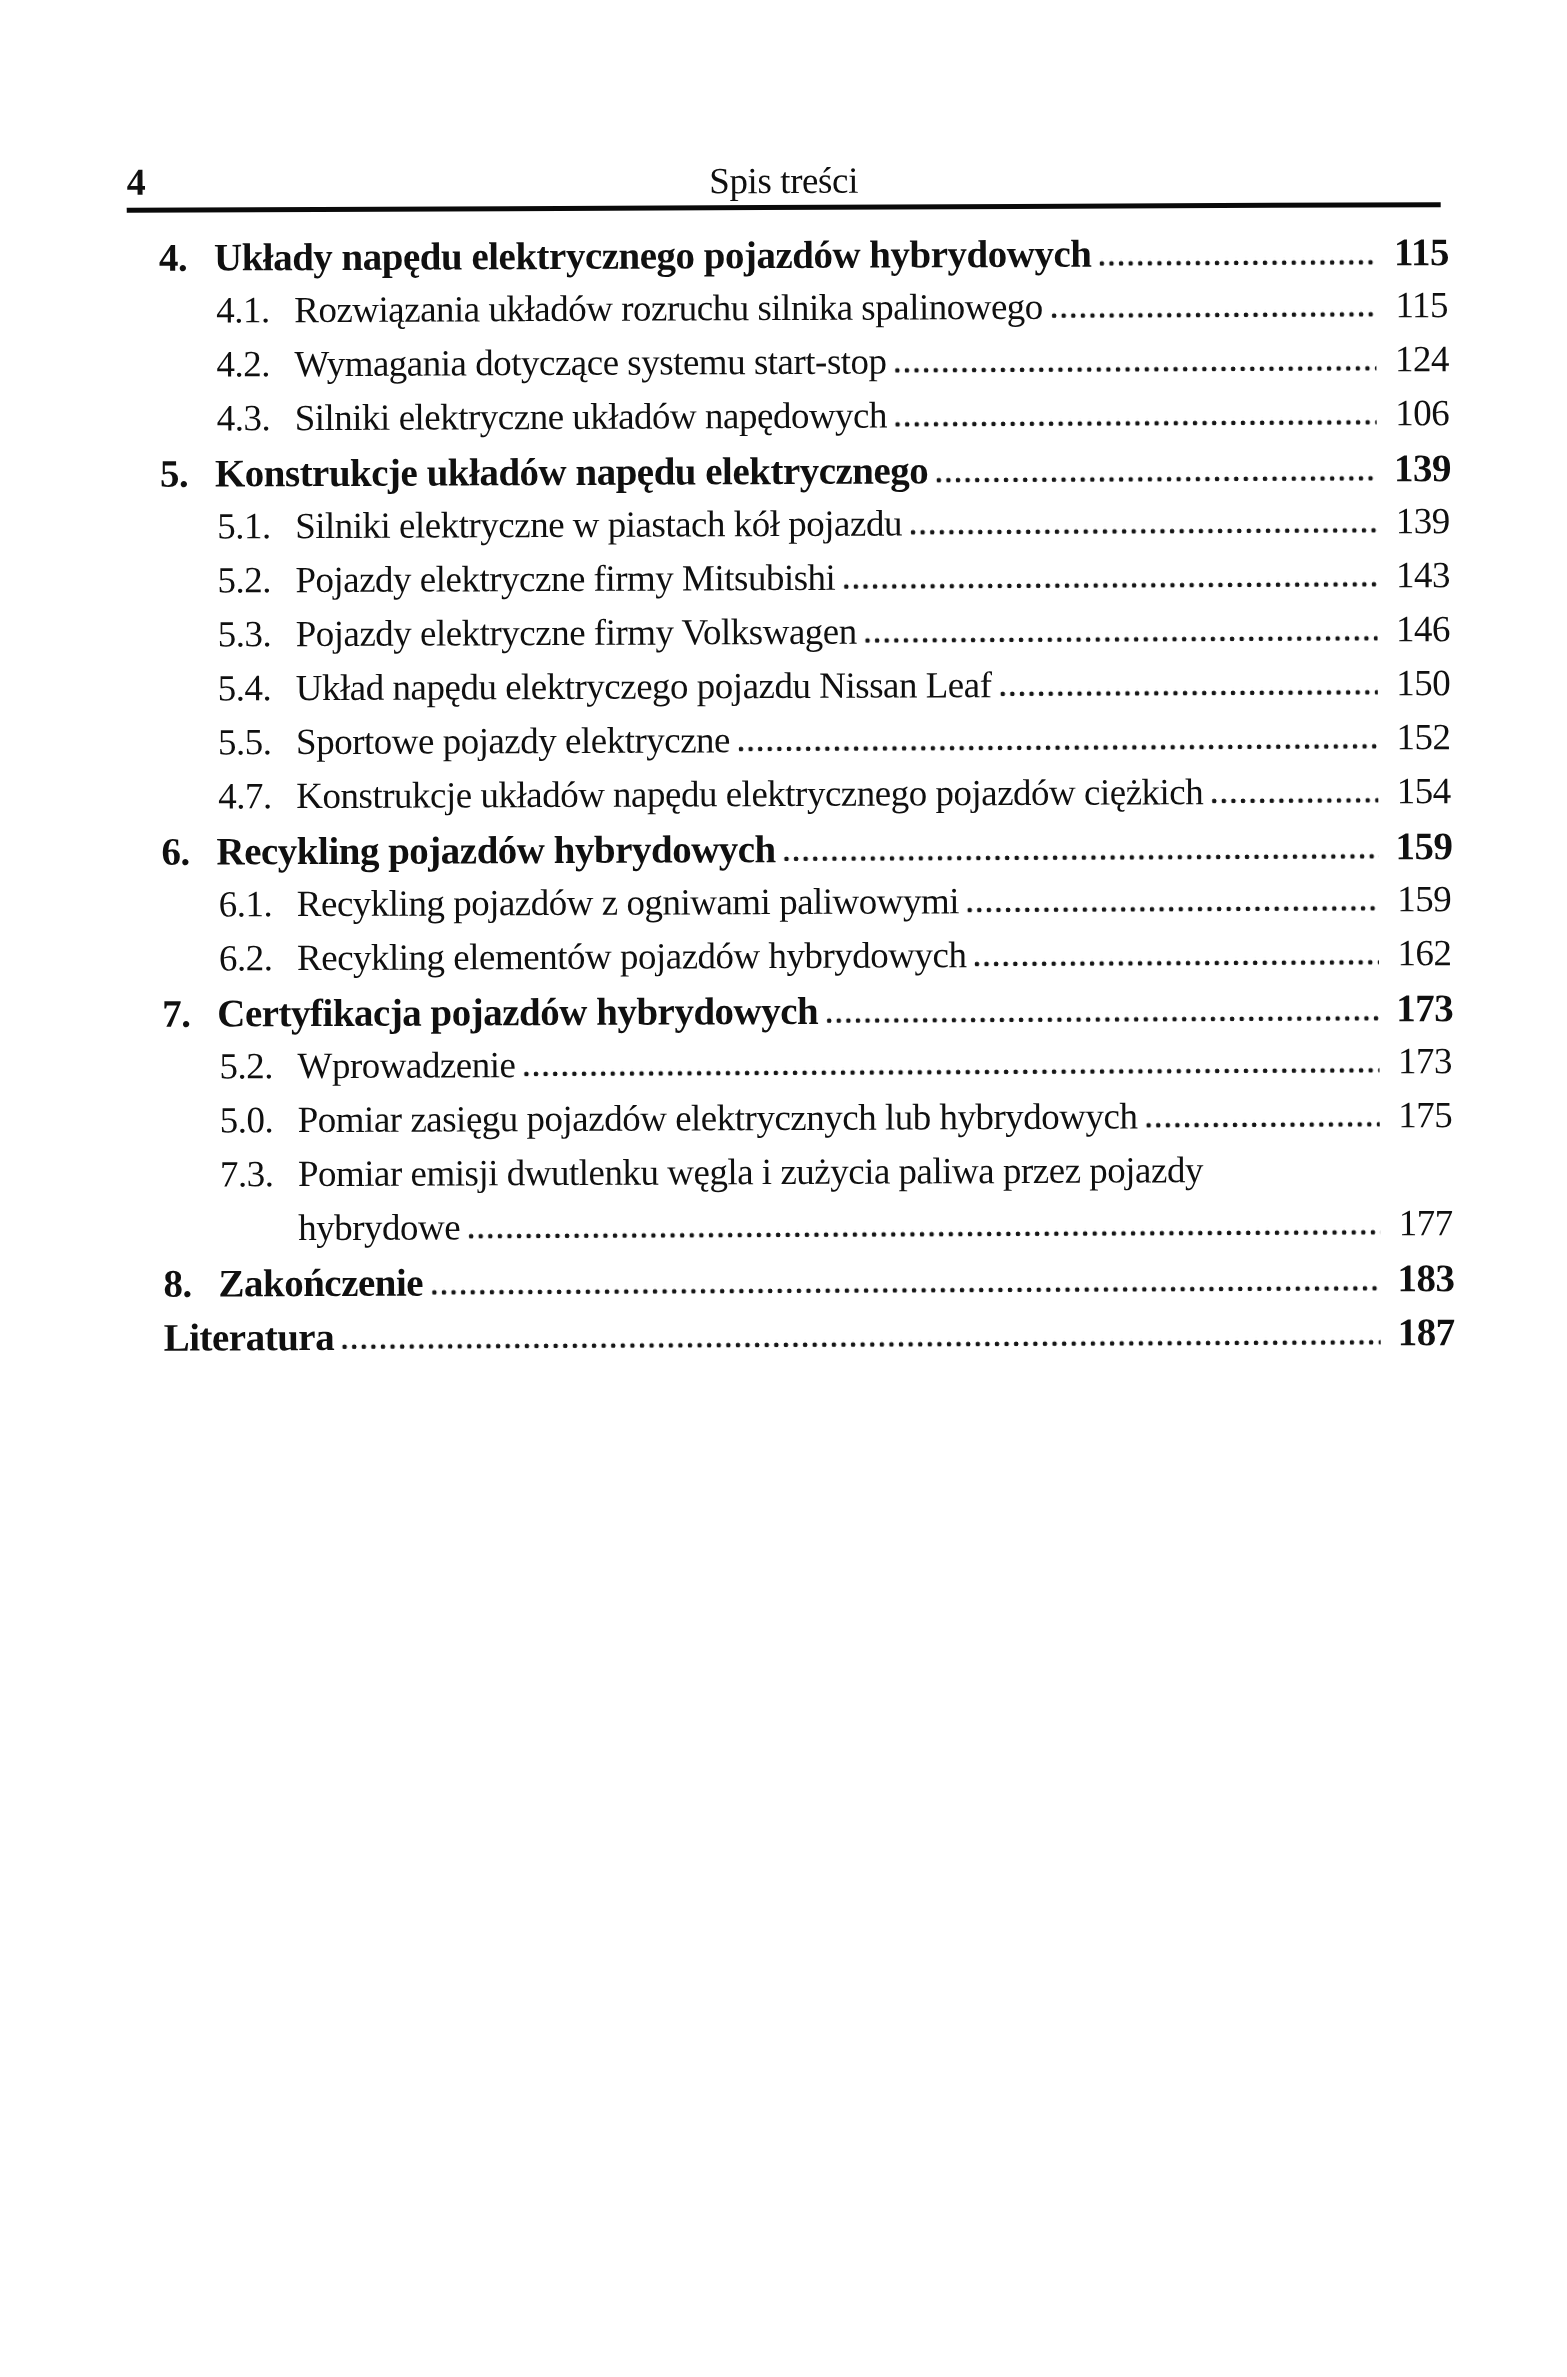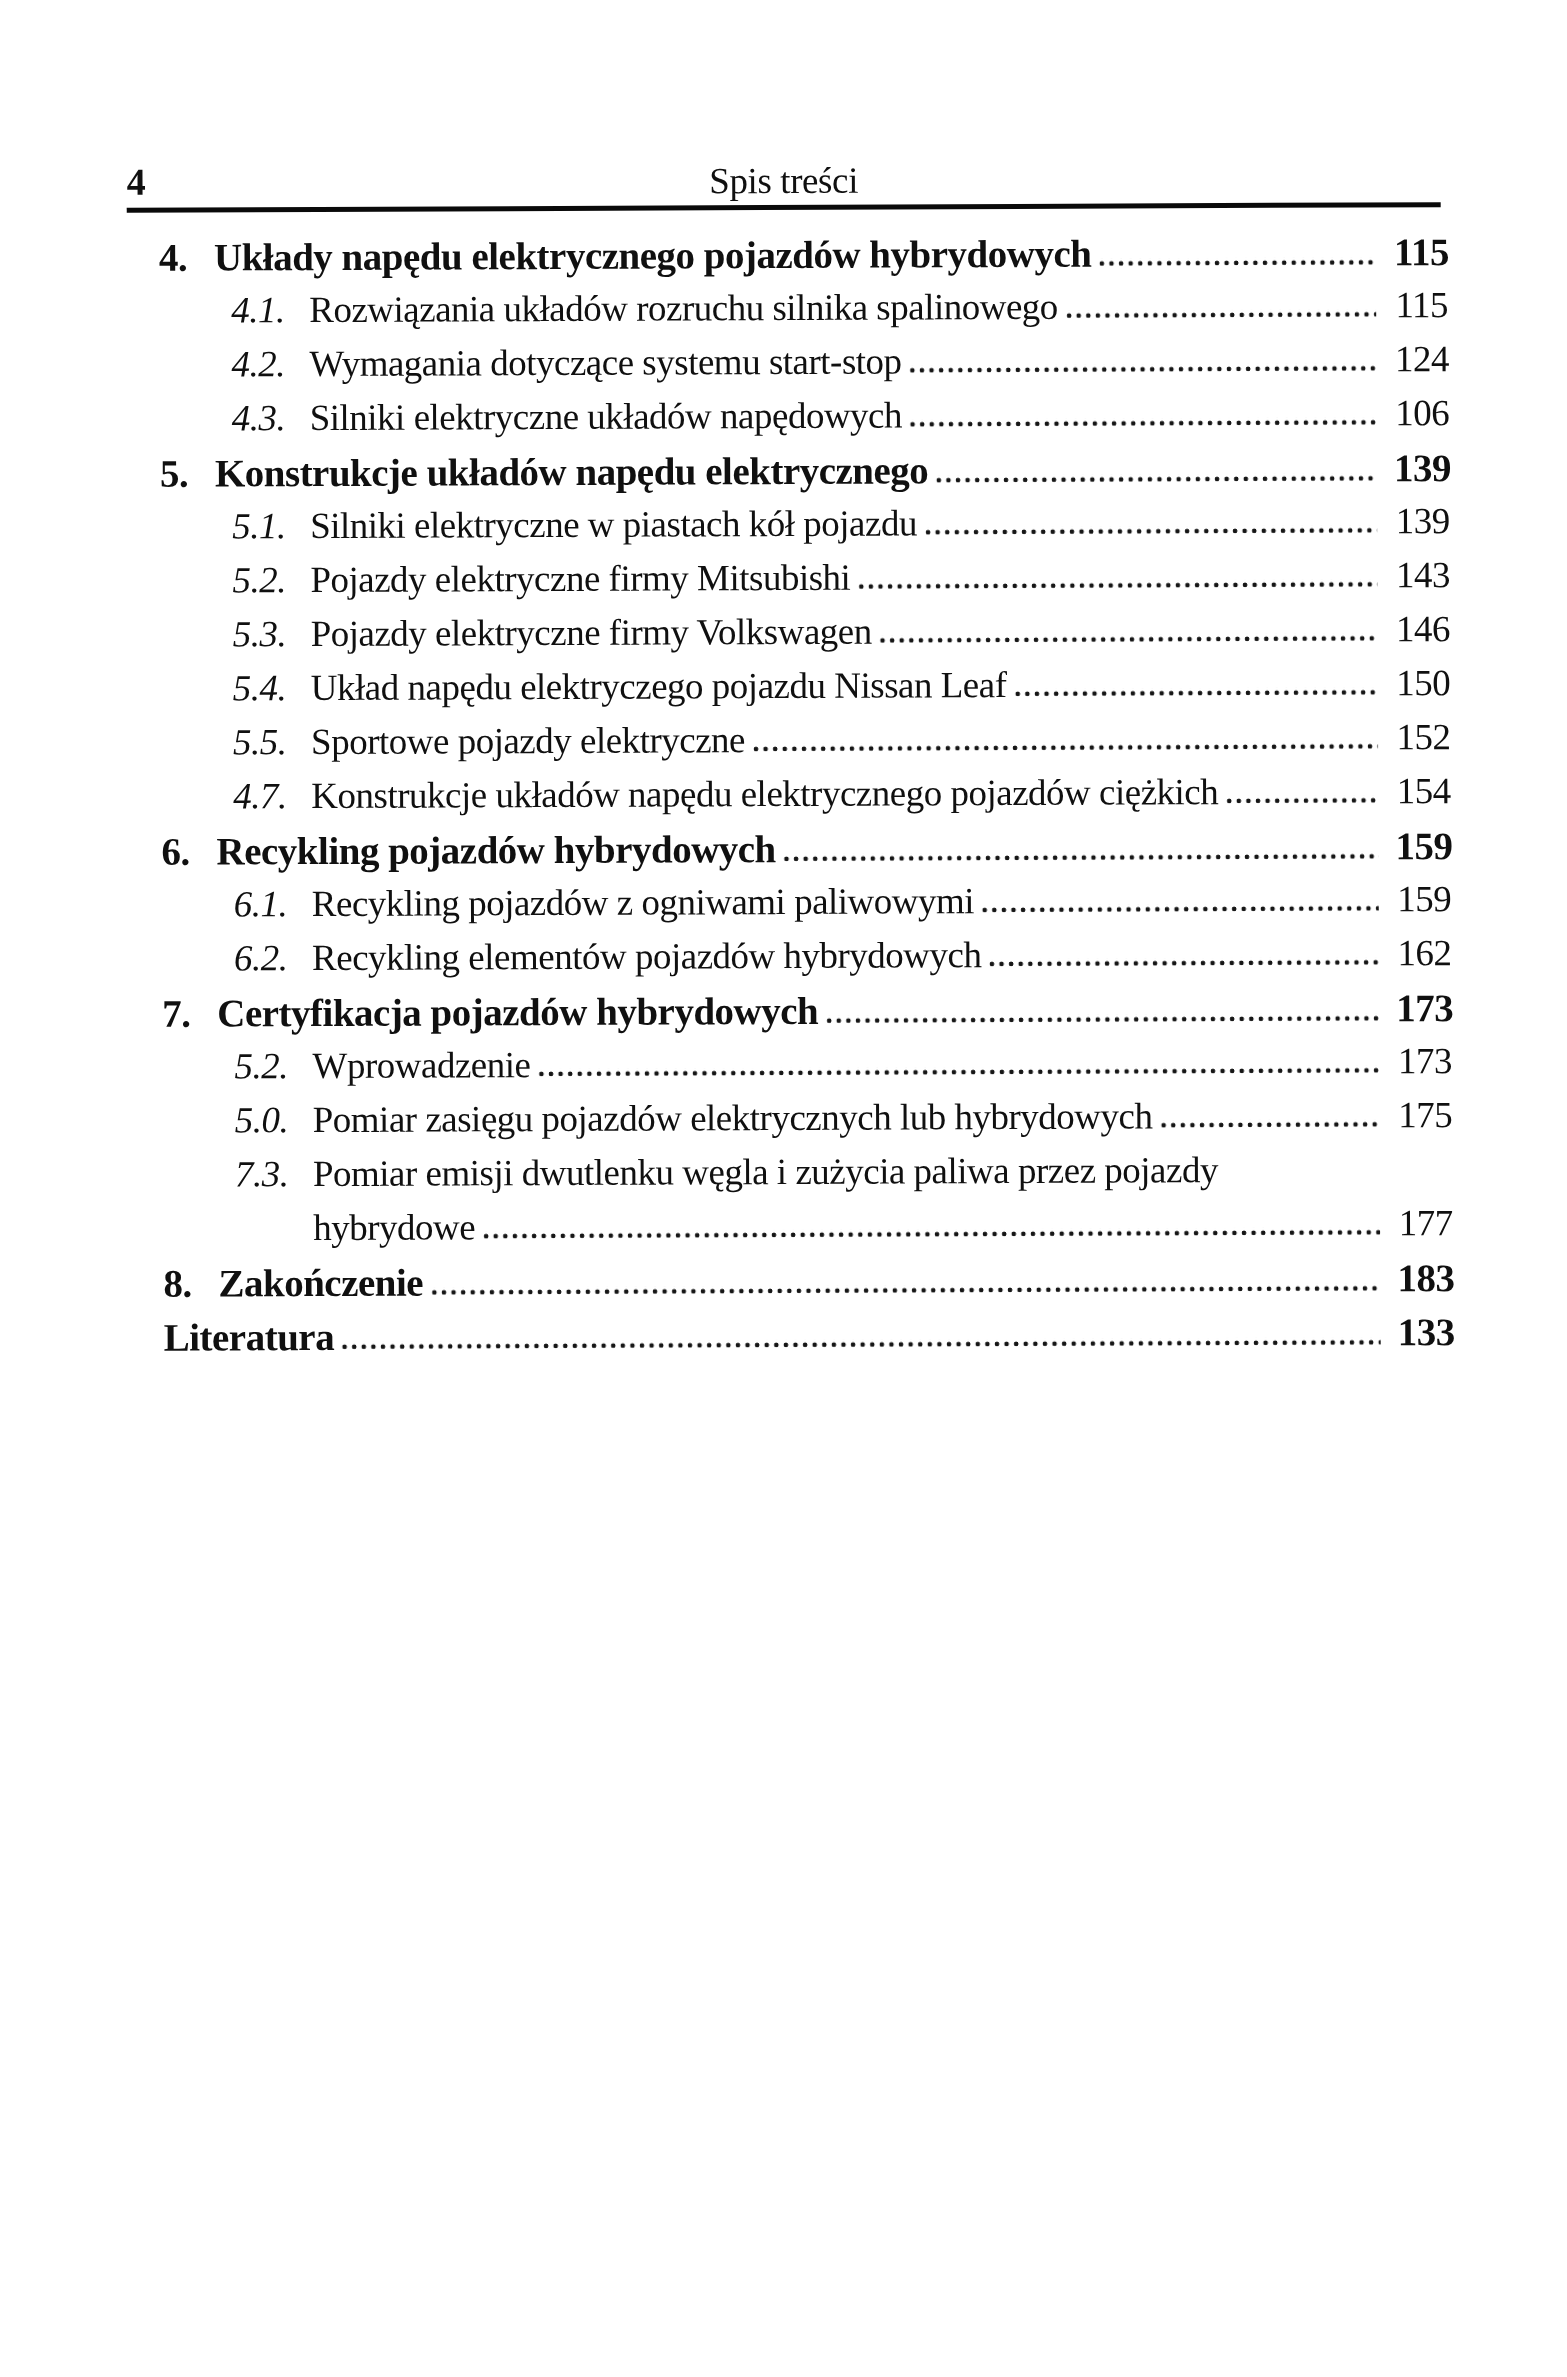--- a/index.html
+++ b/index.html
@@ -73,23 +73,22 @@
     letter-spacing: -0.5px;
   }
   .sub {
     font-size: 37px;
     letter-spacing: -0.5px;
   }
   .num-ch {
     flex: 0 0 55px;
   }
   .num-sub {
-    margin-left: 72px;
+    margin-left: 57px;
     flex: 0 0 78px;
-    font-style: italic;
   }
   .ttl {
     flex: 0 0 auto;
   }
   .dots {
     flex: 1 1 17.4px;
     min-width: 0;
     height: 7.8px;
     margin: 0 8.7px 0 7px;
     background-image: radial-gradient(circle at 3.9px 4.8px, #161616 2px, rgba(0,0,0,0) 2.6px);
@@ -249,19 +248,19 @@
       <div class="row chapter">
         <span class="num-ch">8.</span>
         <span class="ttl">Zakończenie</span>
         <span class="dots"></span>
         <span class="pg">183</span>
       </div>
 
       <div class="row chapter">
         <span class="ttl">Literatura</span>
         <span class="dots"></span>
-        <span class="pg">133</span>
+        <span class="pg">187</span>
       </div>
 
     </div>
   </div>
 </div>
 
 
 </body></html>

